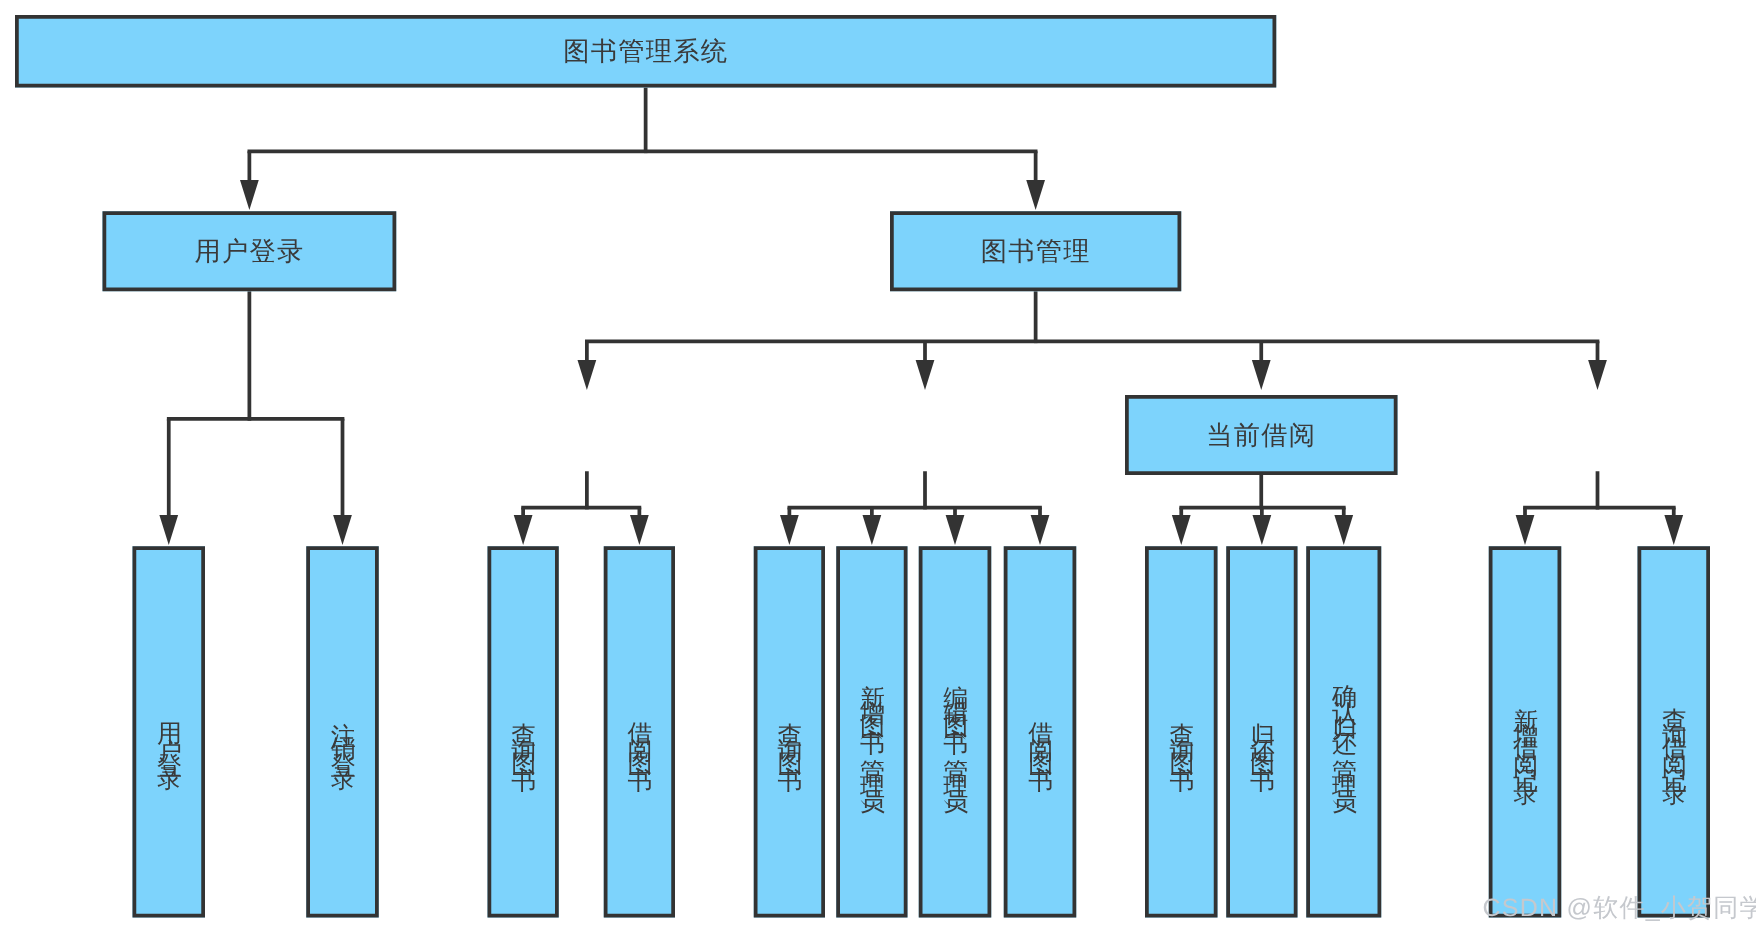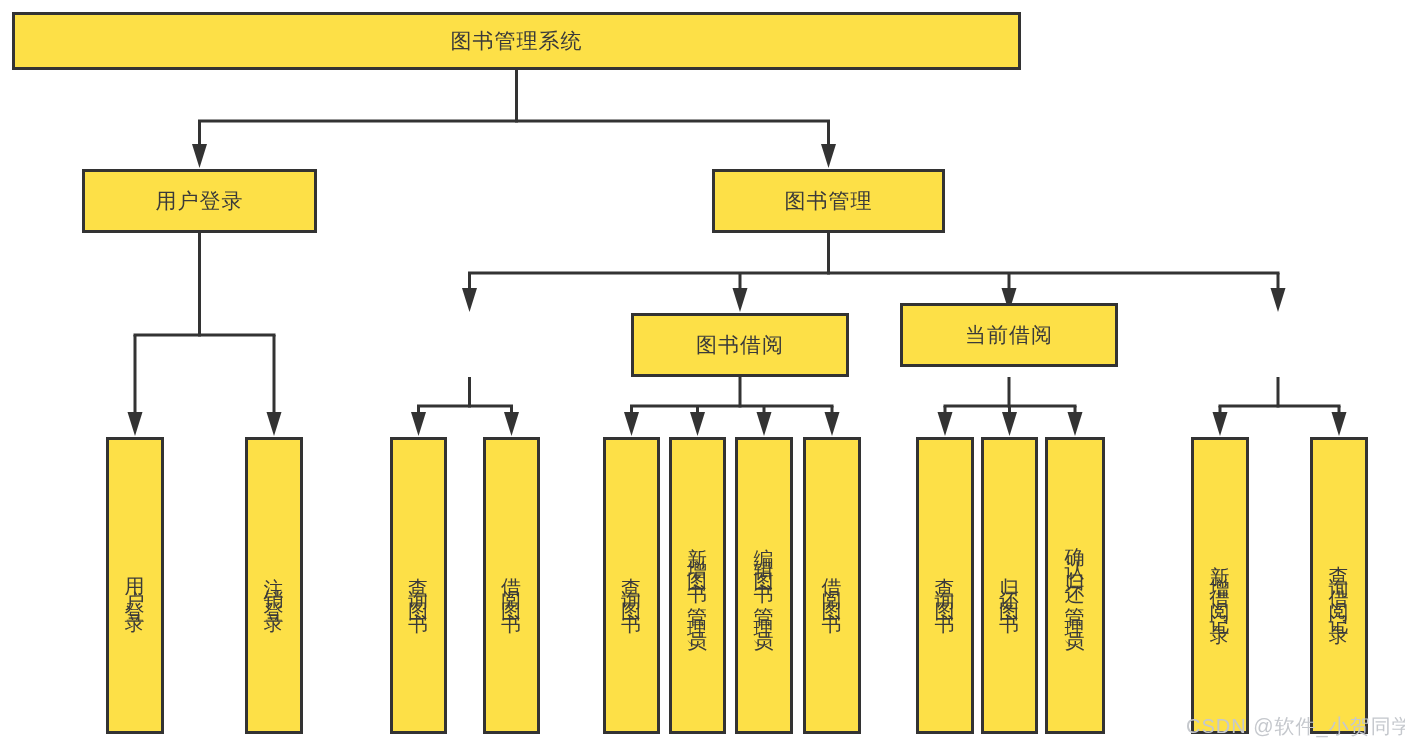--- a/index.html
+++ b/index.html
@@ -7,21 +7,21 @@
     position:relative;
     width:1405px;height:747px;
     background:#ffffff;
     overflow:hidden;
     font-family:"Liberation Sans","DejaVu Sans",sans-serif;
   }
   .stage svg{position:absolute;left:0;top:0;z-index:0;}
   .node{
     position:absolute;
     box-sizing:border-box;
-    background:#fde047;
+    background:#7dd3fc;
     border:3px solid #333333;
     display:flex;
     align-items:center;
     justify-content:center;
     color:#3a3a3a;
     font-size:21px;
     letter-spacing:1px;
     z-index:1;
     white-space:nowrap;
   }
@@ -112,22 +112,21 @@
       <polygon points="1212.5,412 1227.5,412 1220,436"></polygon>
       <polygon points="1331.5,412 1346.5,412 1339,436"></polygon>
     </g>
   </svg>
 
   <div class="node" style="left:12px;top:12px;width:1009px;height:58px">图书管理系统</div>
 
   <div class="node" style="left:82px;top:169px;width:235px;height:64px">用户登录</div>
   <div class="node" style="left:712px;top:169px;width:233px;height:64px">图书管理</div>
 
-  <div class="node" style="left:631px;top:313px;width:218px;height:64px">图书借阅</div>
-  <div class="node" style="left:900px;top:303px;width:218px;height:64px">当前借阅</div>
+  <div class="node" style="left:900px;top:316px;width:218px;height:64px">当前借阅</div>
 
   <div class="node leaf" style="left:106px;top:437px;width:58px;height:297px">用户登录</div>
   <div class="node leaf" style="left:245px;top:437px;width:58px;height:297px">注销登录</div>
 
   <div class="node leaf" style="left:390px;top:437px;width:57px;height:297px">查询图书</div>
   <div class="node leaf" style="left:483px;top:437px;width:57px;height:297px">借阅图书</div>
 
   <div class="node leaf" style="left:603px;top:437px;width:57px;height:297px">查询图书</div>
   <div class="node leaf" style="left:669px;top:437px;width:57px;height:297px">新增图书（管理员）</div>
   <div class="node leaf" style="left:735px;top:437px;width:58px;height:297px">编辑图书（管理员）</div>

